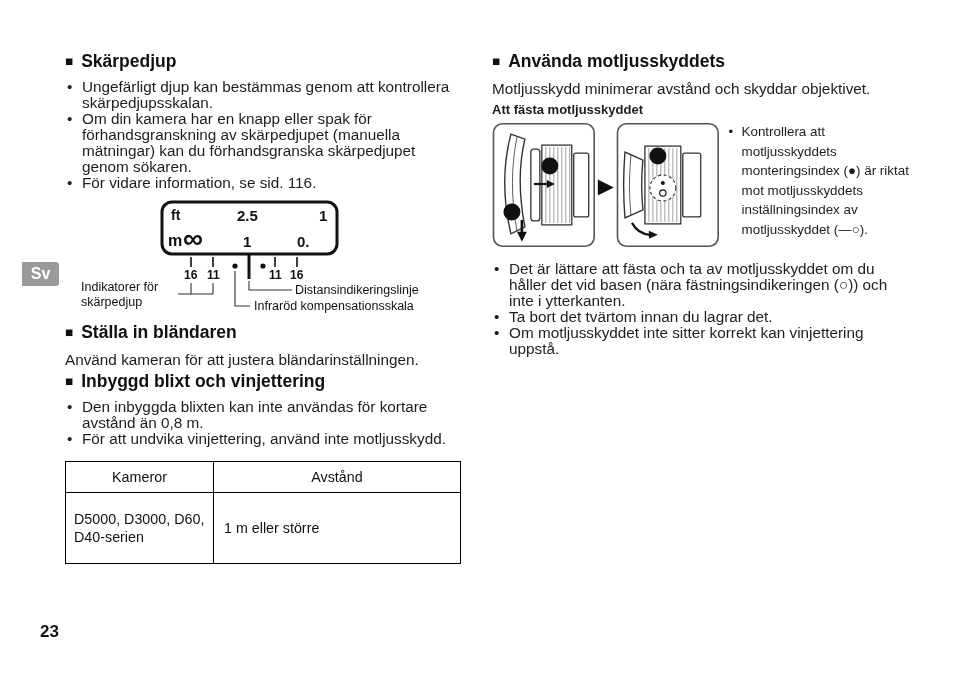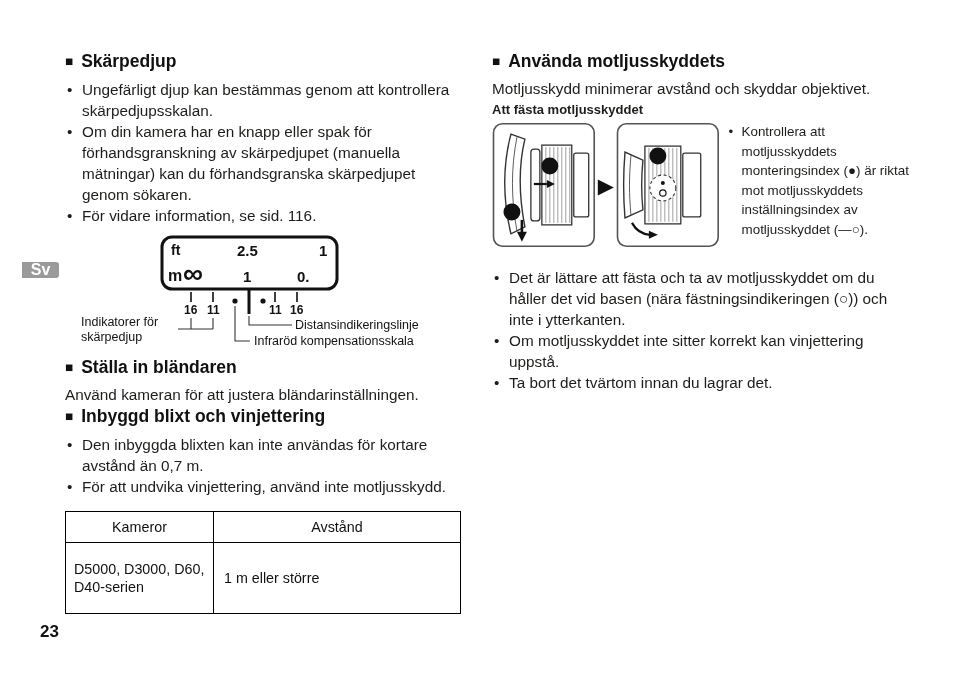--- a/index.html
+++ b/index.html
@@ -18,21 +18,21 @@
   h2.section {
     display: flex; align-items: baseline; gap: 8px;
     font-size: 17.5px; line-height: 22px; font-weight: 700;
     margin: 0; color: #111;
   }
   h2.section .marker { font-size: 13.5px; position: relative; top: -1px; }
 
   p.body { font-size: 15.3px; line-height: 21px; margin: 4px 0 0; }
 
   ul.bullets { list-style: none; margin: 5px 0 0; padding: 0; }
-  ul.bullets li { position: relative; padding-left: 17px; font-size: 15.3px; line-height: 21px; }
+  ul.bullets li { position: relative; padding-left: 17px; font-size: 15.3px; line-height: 16px; }
   ul.bullets li::before { content: "•"; position: absolute; left: 2px; top: 0; }
 
   .scale-figure { display: block; margin: 8px 0 0 14px; }
   svg text { fill: #111; font-family: "Liberation Sans", "DejaVu Sans", sans-serif; }
 
   .mt12 { margin-top: 12px; }
   .mt14 { margin-top: 14px; }
 
   table.spec-table {
     width: 100%; border-collapse: collapse; margin-top: 14px;
@@ -49,21 +49,21 @@
   .hood-figure .step-arrow {
     align-self: center; font-size: 21px; line-height: 21px; color: #111; margin: 0 2px;
   }
   .side-note {
     margin-left: 9px; width: 188px; position: relative; padding-left: 13px;
     font-size: 13.4px; line-height: 19.5px;
   }
   .side-note::before { content: "•"; position: absolute; left: 0; top: 0; }
 
   .lang-tab {
-    position: absolute; left: 22px; top: 262px; width: 37px; height: 16px;
+    position: absolute; left: 22px; top: 262px; width: 37px; height: 24px;
     background: #9a9a9a; color: #fff; font-weight: 700; font-size: 16px;
     display: flex; align-items: center; justify-content: center;
     border-radius: 0 3px 3px 0;
   }
   .page-number {
     position: absolute; left: 40px; top: 622px;
     font-size: 17px; font-weight: 700; color: #111;
   }
 </style>
 </head>
@@ -117,21 +117,21 @@
       <span class="marker">■</span>
       <span>Ställa in bländaren</span>
     </h2>
     <p class="body">Använd kameran för att justera bländarinställningen.</p>
 
     <h2 class="section mt14">
       <span class="marker">■</span>
       <span>Inbyggd blixt och vinjettering</span>
     </h2>
     <ul class="bullets">
-      <li>Den inbyggda blixten kan inte användas för kortare avstånd än 0,7 m.</li>
+      <li>Den inbyggda blixten kan inte användas för kortare avstånd än 0,8 m.</li>
       <li>För att undvika vinjettering, använd inte motljusskydd.</li>
     </ul>
 
     <table class="spec-table">
       <thead>
         <tr>
           <th>Kameror</th>
           <th>Avstånd</th>
         </tr>
       </thead>
@@ -187,23 +187,23 @@
         <circle cx="47" cy="71" r="3.2" fill="none" stroke="#111" stroke-width="1.2"></circle>
         <path d="M16,101 Q22,112 34,113" fill="none" stroke="#111" stroke-width="2.2"></path>
         <polygon points="33,109 42,113 33,117" fill="#111"></polygon>
         <circle cx="42" cy="34" r="8.5" fill="#111"></circle>
         <text x="42" y="38.5" text-anchor="middle" fill="#fff" font-size="12" font-weight="bold">3</text>
       </svg>
 
       <div class="side-note">Kontrollera att motljusskyddets monteringsindex (●) är riktat mot motljusskyddets inställningsindex av motljusskyddet (—○).</div>
     </div>
 
-    <ul class="bullets" style="margin-top:19px">
+    <ul class="bullets" style="margin-top:13px">
       <li>Det är lättare att fästa och ta av motljusskyddet om du håller det vid basen (nära fästningsindikeringen (○)) och inte i ytterkanten.</li>
+      <li>Ta bort det tvärtom innan du lagrar det.</li>
       <li>Om motljusskyddet inte sitter korrekt kan vinjettering uppstå.</li>
-      <li>Ta bort det tvärtom innan du lagrar det.</li>
     </ul>
   </div>
 
   <div class="lang-tab">Sv</div>
   <div class="page-number">23</div>
 
 </div>
 
 </body></html>

